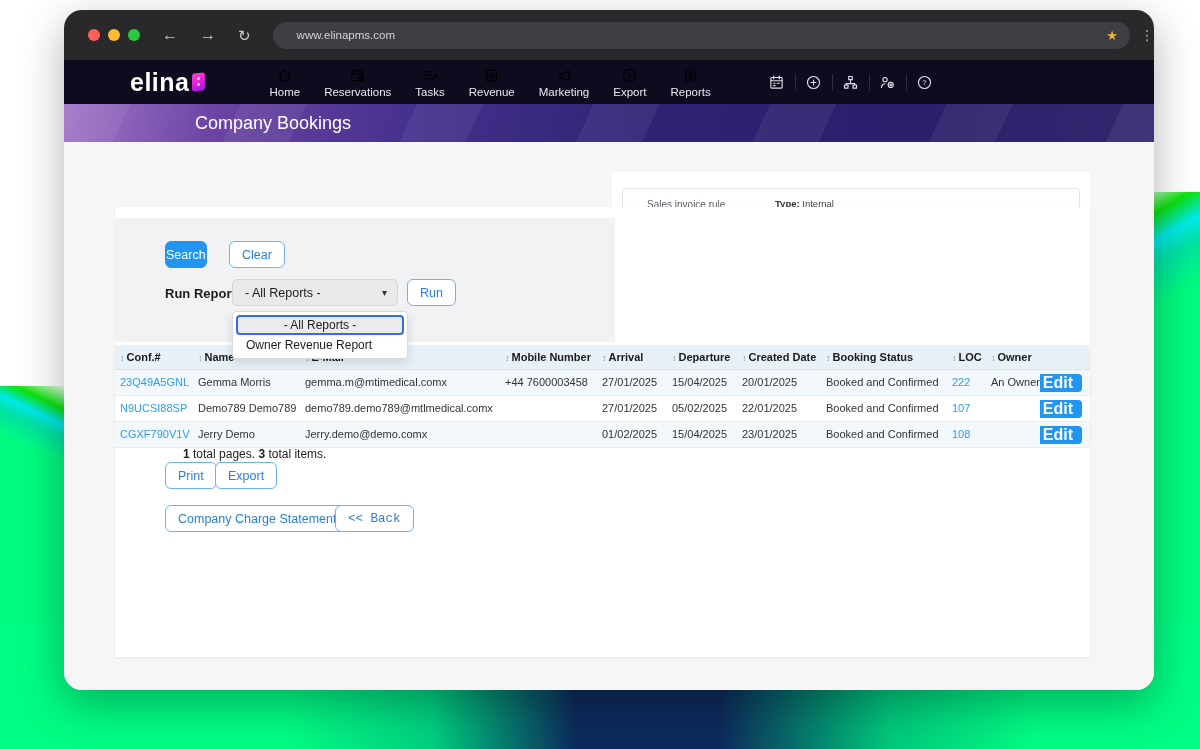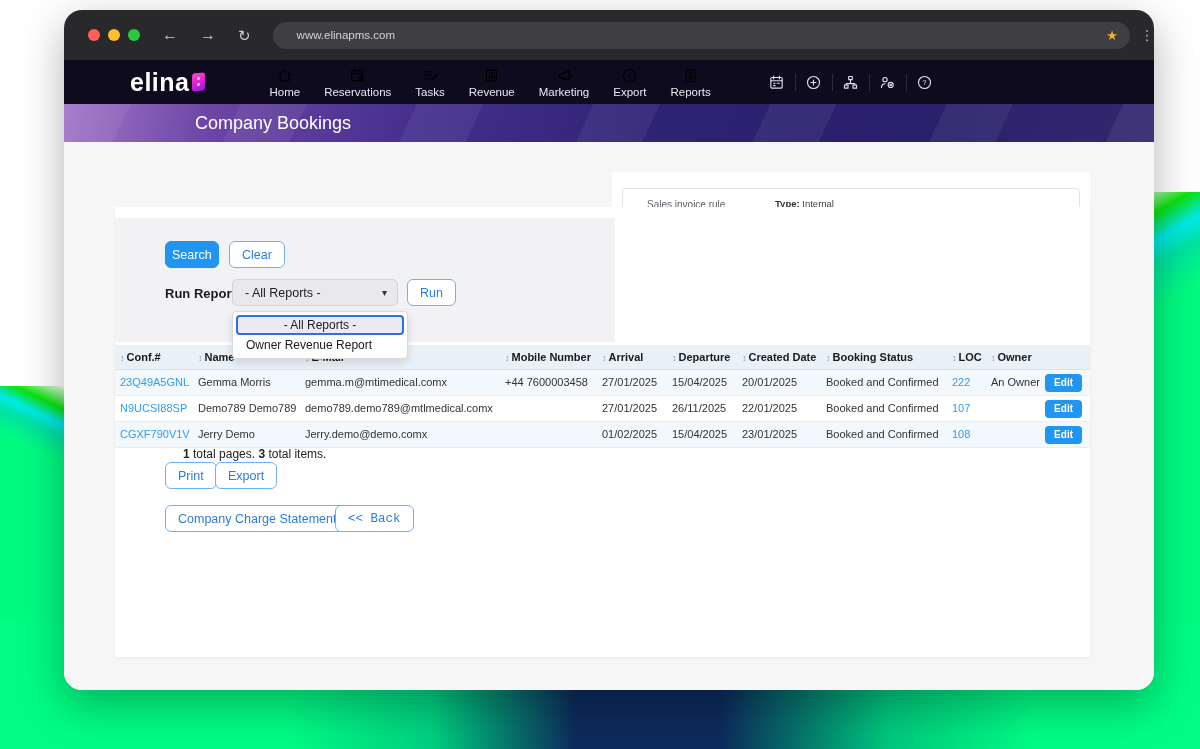--- a/index.html
+++ b/index.html
@@ -64,21 +64,21 @@
   .info-rows b{color:#333;}
   .vat-row{position:absolute;left:152px;top:9px;font-size:9.5px;color:#444;}
   .btn-xs{position:absolute;left:10px;top:126px;background:#fff;border:1px solid #7db9f2;border-radius:4px;
     color:#2a7ee2;font-size:9.5px;font-weight:bold;padding:4px 8px;font-family:inherit;cursor:pointer;}
 
   .main-card{position:absolute;left:51px;top:65px;width:975px;height:450px;background:#fff;
     box-shadow:0 1px 3px rgba(0,0,0,.06);}
   .filter-strip{position:absolute;left:0;top:11px;width:500px;height:124px;background:#f2f2f4;}
 
   .btn-primary{position:absolute;background:#2095f2;color:#fff;border:1px solid #2095f2;border-radius:6px;
-    font-size:12.5px;font-family:inherit;height:27px;padding:0 6px;cursor:pointer;}
+    font-size:12.5px;font-family:inherit;height:27px;padding:0 0;cursor:pointer;}
   .btn-outline{background:#fff;border:1.5px solid #6cb2f7;border-radius:6px;color:#2a7ee2;
     font-size:12.5px;font-family:inherit;height:27px;padding:0 12px;cursor:pointer;}
   .pos{position:absolute;}
 
   .run-label{position:absolute;left:50px;top:79px;font-size:13px;font-weight:bold;color:#1c1c1e;}
   .select{position:absolute;left:117px;top:72px;width:166px;height:27px;background:#e9e9eb;border:1px solid #d4d4d8;
     border-radius:5px;display:flex;align-items:center;font-size:12.5px;color:#1c1c1e;cursor:pointer;box-sizing:border-box;}
   .select .val{margin-left:12px;flex:1;}
   .select .caret{margin-right:10px;font-size:10px;color:#333;}
 
@@ -91,21 +91,21 @@
   .table{position:absolute;left:0;top:138px;width:975px;}
   .t-head,.t-row{display:grid;grid-template-columns:78px 107px 200px 97px 70px 70px 84px 126px 39px 54px 1fr;}
   .t-head{background:#e9f1f8;border-bottom:1px solid #d8e3ec;height:24px;line-height:24px;}
   .t-head .th{font-size:11px;font-weight:bold;color:#19191b;padding-left:5px;overflow:hidden;white-space:nowrap;cursor:pointer;}
   .sort{color:#8a97a3;font-size:9px;margin-right:2px;}
   .t-row{height:25px;line-height:25px;border-bottom:1px solid #ececee;background:#fff;font-size:11px;color:#333;}
   .t-row:nth-child(odd){background:#f2f8fc;}
   .t-row .td{padding-left:5px;overflow:hidden;white-space:nowrap;}
   .link{color:#2e9df3;cursor:pointer;}
   .td.edit-cell{display:flex;justify-content:flex-end;align-items:center;padding-right:8px;}
-  .btn-edit{background:#2095f2;color:#fff;border:none;border-radius:4px;font-size:10px;font-weight:bold;
+  .btn-edit{background:#2095f2;color:#fff;border:none;border-radius:4px;font-size:16px;font-weight:bold;
     height:18px;padding:0 9px;font-family:inherit;cursor:pointer;}
 
   .pagination{position:absolute;left:68px;top:240px;font-size:12px;color:#222;}
   .pagination b{font-weight:bold;}
 </style>
 </head>
 <body>
 
 <div class="stage">
   <div class="splash-band"></div>
@@ -314,21 +314,21 @@
                 <div class="td edit-cell">
                   <button class="btn-edit">Edit</button>
                 </div>
               </div>
               <div class="t-row">
                 <div class="td link">N9UCSI88SP</div>
                 <div class="td">Demo789 Demo789</div>
                 <div class="td">demo789.demo789@mtlmedical.comx</div>
                 <div class="td"></div>
                 <div class="td">27/01/2025</div>
-                <div class="td">26/11/2025</div>
+                <div class="td">05/02/2025</div>
                 <div class="td">22/01/2025</div>
                 <div class="td">Booked and Confirmed</div>
                 <div class="td link">107</div>
                 <div class="td"></div>
                 <div class="td edit-cell">
                   <button class="btn-edit">Edit</button>
                 </div>
               </div>
               <div class="t-row">
                 <div class="td link">CGXF790V1V</div>

